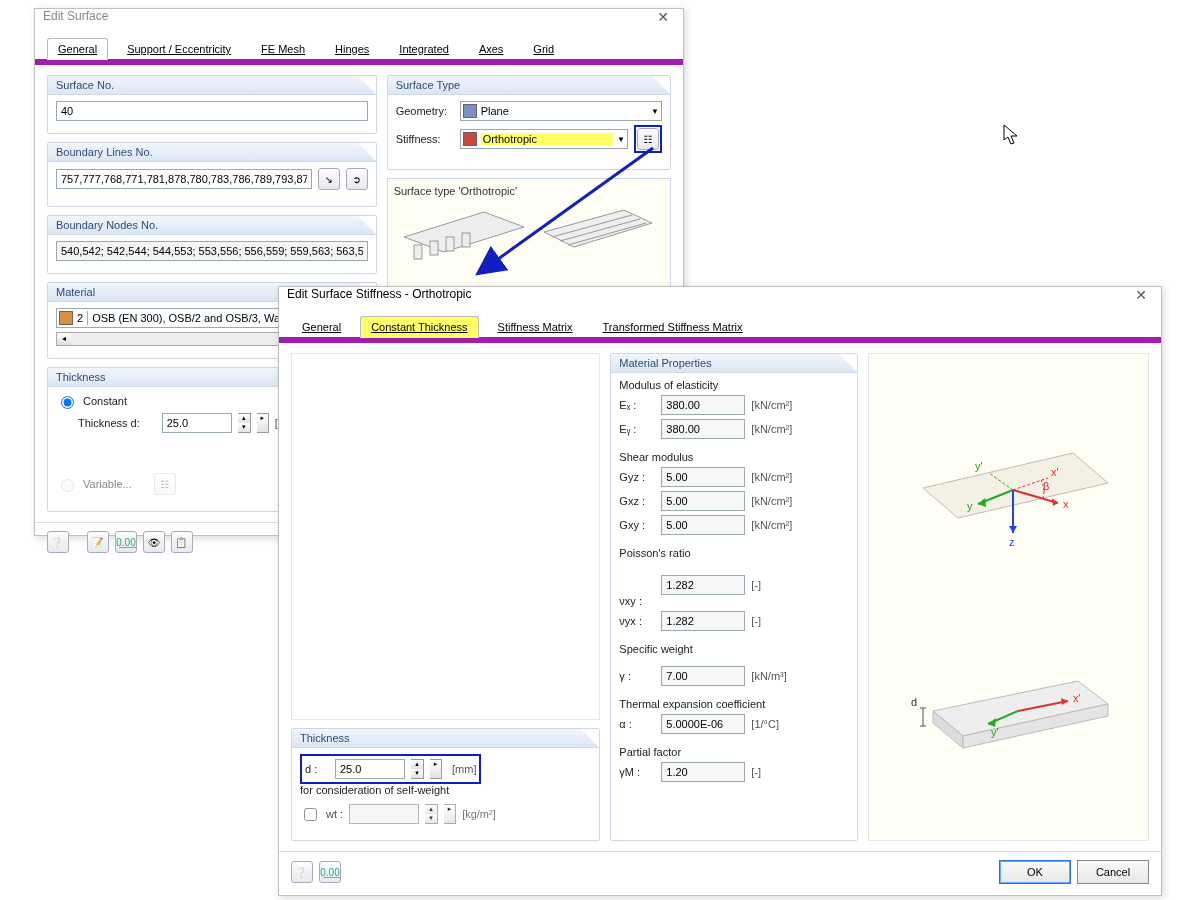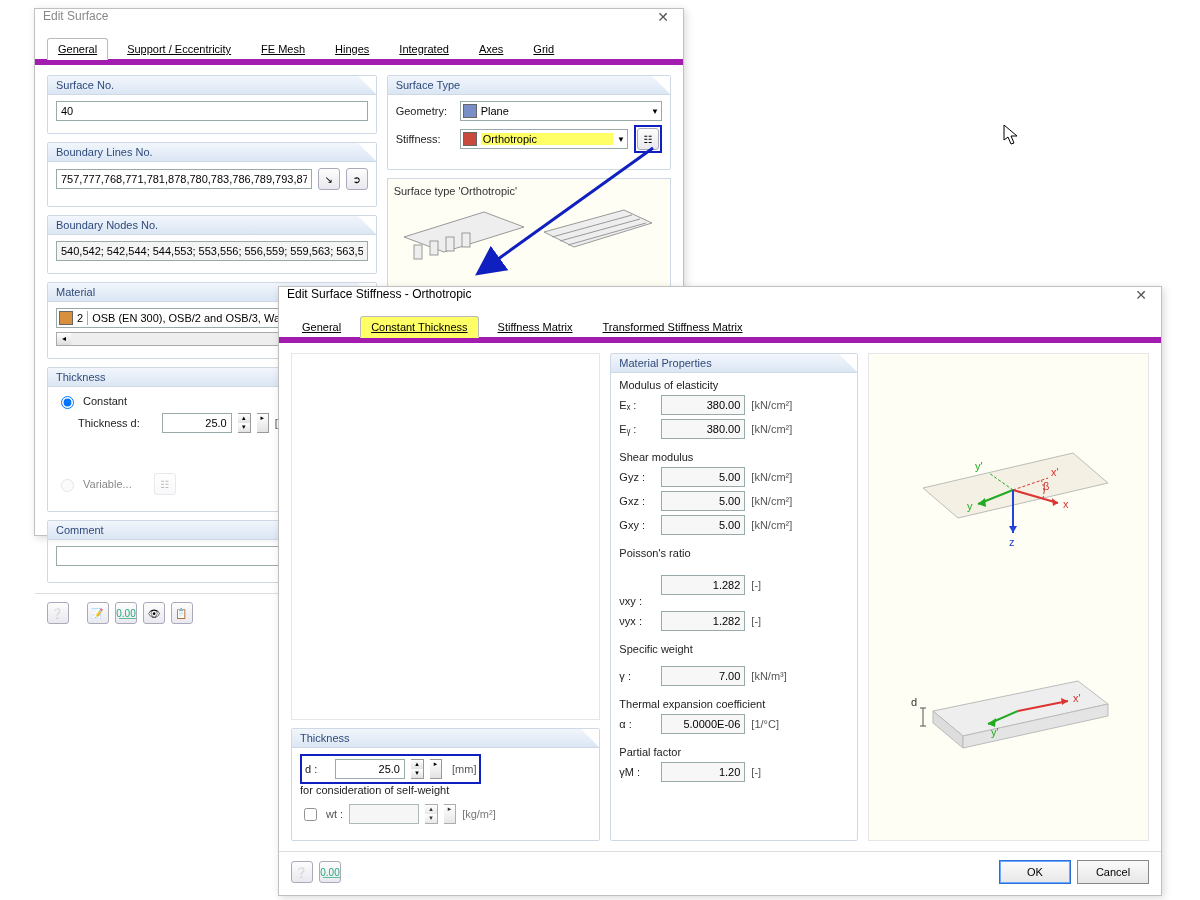--- a/index.html
+++ b/index.html
@@ -95,21 +95,21 @@
   }
   .section-body { padding: 6px 8px; }
   input[type="text"], select {
     font-family: inherit;
     font-size: 11px;
     border: 1px solid #9aa;
     padding: 2px 4px;
     height: 20px;
   }
   .text-in { width: 100%; }
-  .num-in { width: 70px; text-align: right; padding-right: 3px; }
+  .num-in { width: 70px; text-align: left; padding-right: 3px; }
   .row { display: flex; align-items: center; gap: 6px; margin-bottom: 4px; }
   .lbl { color: #222; }
   .unit { color: #555; }
   .btn-icon {
     width: 22px; height: 22px;
     border: 1px solid #aab;
     background: linear-gradient(#fdfdfd, #e8e8ef);
     border-radius: 3px;
     display: inline-flex;
     align-items: center;
@@ -251,28 +251,20 @@
             <div class="stepper-side">
                 <span>▸</span>
               </div>
             <span class="unit">[mm]</span>
           </div>
           <div class="row" style="opacity:.55;margin-top:40px;">
             <input type="radio" disabled="" style="">
             <span class="lbl">Variable...</span>
             <span style="width:10px;"></span>
             <span class="btn-icon disabled">☷</span>
-          </div>
-        </div>
-      </div>
-      <div class="section">
-        <div class="section-header">Comment</div>
-        <div class="section-body">
-          <div class="row">
-            <input type="text" class="text-in" style="flex: 1 1 0%;" value="">
           </div>
         </div>
       </div>
     </div>
 
     <div class="col" style="flex:0.88;">
       <div class="section">
         <div class="section-header">Surface Type</div>
         <div class="section-body">
           <div class="row">

